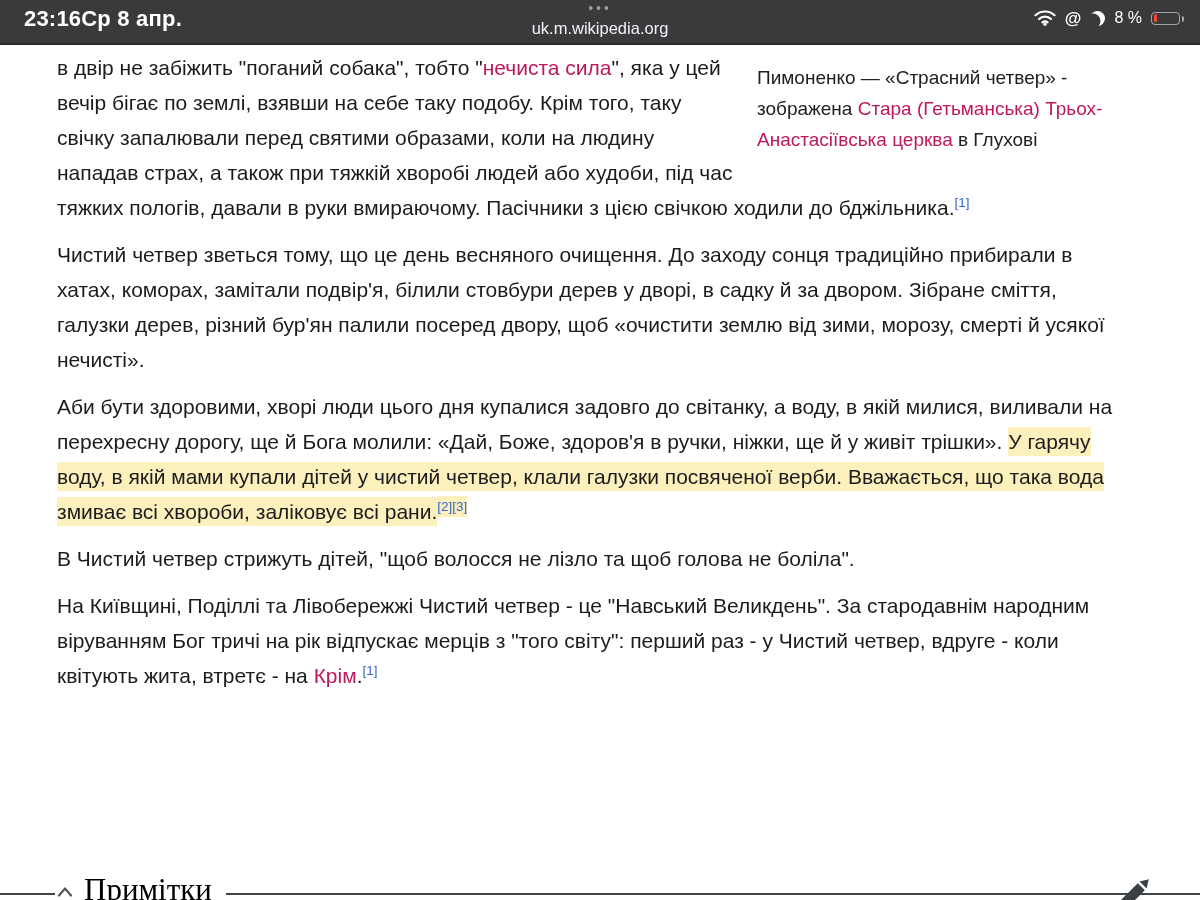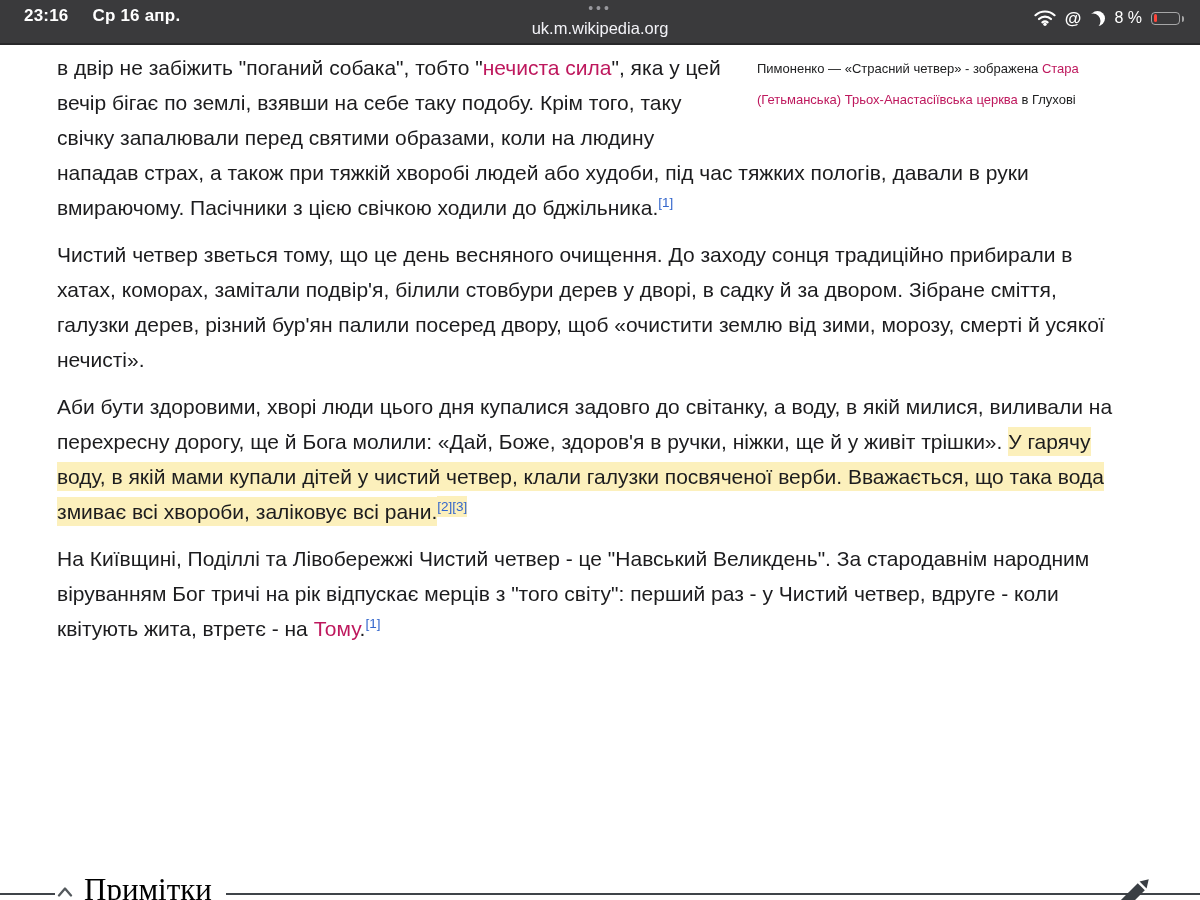--- a/index.html
+++ b/index.html
@@ -12,22 +12,22 @@
   }
 
   
   .status-bar {
     position: absolute; top: 0; left: 0; right: 0; height: 45px;
     background: #3a3a3c; color: #fff;
     border-bottom: 2px solid #28282a;
   }
   .sb-left {
     position: absolute; left: 24px; top: 6px;
-    font-size: 17px; font-weight: 600; letter-spacing: .2px;
-    display: flex; gap: 24px;
+    font-size: 22px; font-weight: 600; letter-spacing: .2px;
+    display: flex; gap: 0;
   }
   .sb-dots {
     position: absolute; top: 0px; left: 0; right: 0; text-align: center;
     color: #98989d; font-size: 14px; letter-spacing: 3px; line-height: 16px;
     cursor: pointer;
   }
   .sb-url {
     position: absolute; top: 17px; left: 0; right: 0; text-align: center;
     font-size: 16.5px; color: #f2f2f7; line-height: 22px; cursor: pointer;
   }
@@ -49,22 +49,22 @@
   .battery-nub { position: absolute; right: -5px; top: 3px; width: 2.5px; height: 6px;
     background: rgba(255,255,255,.55); border-radius: 0 2px 2px 0; }
 
   
   .content {
     position: absolute; top: 45px; left: 0; right: 0;
     padding: 5px 67px 0 57px;
     font-size: 21px; line-height: 35px; color: #1c1c1e;
   }
   .caption {
-    float: right; width: 376px; margin: 0 0 12px 22px; padding-top: 3px;
-    font-size: 13px; line-height: 31px; color: #202122;
+    float: right; width: 376px; margin: 9px 0 12px 22px; padding-top: 3px;
+    font-size: 19px; line-height: 31px; color: #202122;
   }
   p.para { margin: 0 0 12px 0; }
   .link { color: #be185d; text-decoration: none; cursor: pointer; }
   sup.ref { font-size: 13.5px; line-height: 0; vertical-align: super; }
   sup.ref .link { color: #3366cc; }
   .hl { background: #fcf0bc; padding: 3px 0; box-decoration-break: clone;
         -webkit-box-decoration-break: clone; }
 
   
   .footer {
@@ -84,21 +84,21 @@
     font-size: 31px; color: #000; line-height: 40px; margin-top: 2px;
   }
   .edit-pencil { position: absolute; left: 1116px; top: 6px; z-index: 3; cursor: pointer; }
 </style>
 </head>
 <body>
 
 <div class="status-bar">
   <div class="sb-left">
     <span>23:16</span>
-    <span>Ср 16 апр.</span>
+    <span>Ср 8 апр.</span>
   </div>
   <div class="sb-dots">•••</div>
   <div class="sb-url">uk.m.wikipedia.org</div>
   <div class="sb-right">
     <svg class="wifi-svg" width="22" height="16" viewBox="0 0 22 16">
       <path d="M1.5 5.2 A14 14 0 0 1 20.5 5.2" stroke="#fff" stroke-width="2.2" fill="none" stroke-linecap="round"></path>
       <path d="M5 9 A8.6 8.6 0 0 1 17 9" stroke="#fff" stroke-width="2.2" fill="none" stroke-linecap="round"></path>
       <path d="M8.4 12.4 A4.2 4.2 0 0 1 13.6 12.4" stroke="#fff" stroke-width="2.2" fill="none" stroke-linecap="round"></path>
       <circle cx="11" cy="14.2" r="1.7" fill="#fff"></circle>
     </svg>
@@ -125,23 +125,26 @@
   <p class="para">
     <span>Чистий четвер зветься тому, що це день весняного очищення. До заходу сонця традиційно прибирали в хатах, коморах, замітали подвір'я, білили стовбури дерев у дворі, в садку й за двором. Зібране сміття, галузки дерев, різний бур'ян палили посеред двору, щоб «очистити землю від зими, морозу, смерті й усякої нечисті».</span>
   </p>
 
 
   <p class="para">
     <span>Аби бути здоровими, хворі люди цього дня купалися задовго до світанку, а воду, в якій милися, виливали на перехресну дорогу, ще й Бога молили: «Дай, Боже, здоров'я в ручки, ніжки, ще й у живіт трішки». </span><span class="hl">У гарячу воду, в якій мами купали дітей у чистий четвер, клали галузки посвяченої верби. Вважається, що така вода змиває всі хвороби, заліковує всі рани.</span><sup class="ref hl"><a class="link">[2]</a></sup><sup class="ref hl"><a class="link">[3]</a></sup>
   </p>
 
 
+  <p class="para">
+    <span>В Чистий четвер стрижуть дітей, "щоб волосся не лізло та щоб голова не боліла".</span>
+  </p>
 
   <p class="para">
-    <span>На Київщині, Поділлі та Лівобережжі Чистий четвер - це "Навський Великдень". За стародавнім народним віруванням Бог тричі на рік відпускає мерців з "того світу": перший раз - у Чистий четвер, вдруге - коли квітують жита, втретє - на </span><a class="link">Тому</a><span>.</span><sup class="ref"><a class="link">[1]</a></sup>
+    <span>На Київщині, Поділлі та Лівобережжі Чистий четвер - це "Навський Великдень". За стародавнім народним віруванням Бог тричі на рік відпускає мерців з "того світу": перший раз - у Чистий четвер, вдруге - коли квітують жита, втретє - на </span><a class="link">Крім</a><span>.</span><sup class="ref"><a class="link">[1]</a></sup>
   </p>
 
 </div>
 
 <div class="footer">
   <div class="section-rule"></div>
   <div class="section-heading">
     <span class="chevron-wrap">
       <svg width="16" height="11" viewBox="0 0 16 11">
         <path d="M2 9.5 L8 2.5 L14 9.5" stroke="#54595d" stroke-width="2.3" fill="none" stroke-linecap="round" stroke-linejoin="round"></path>

